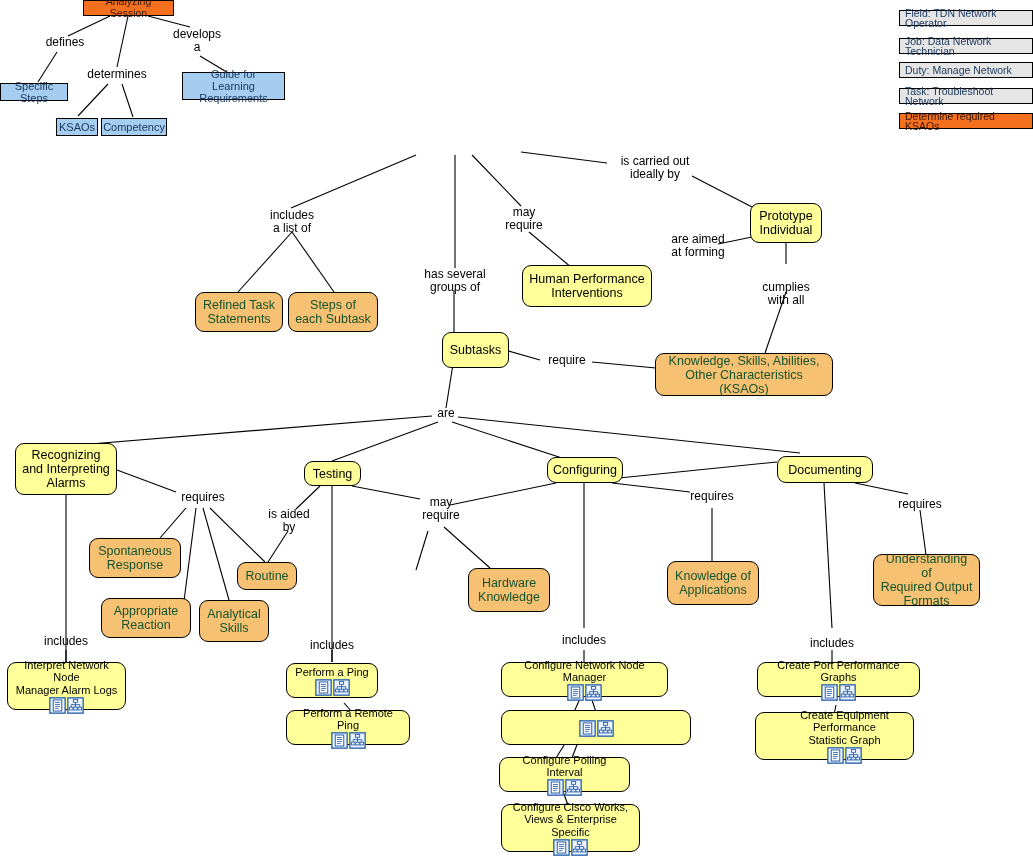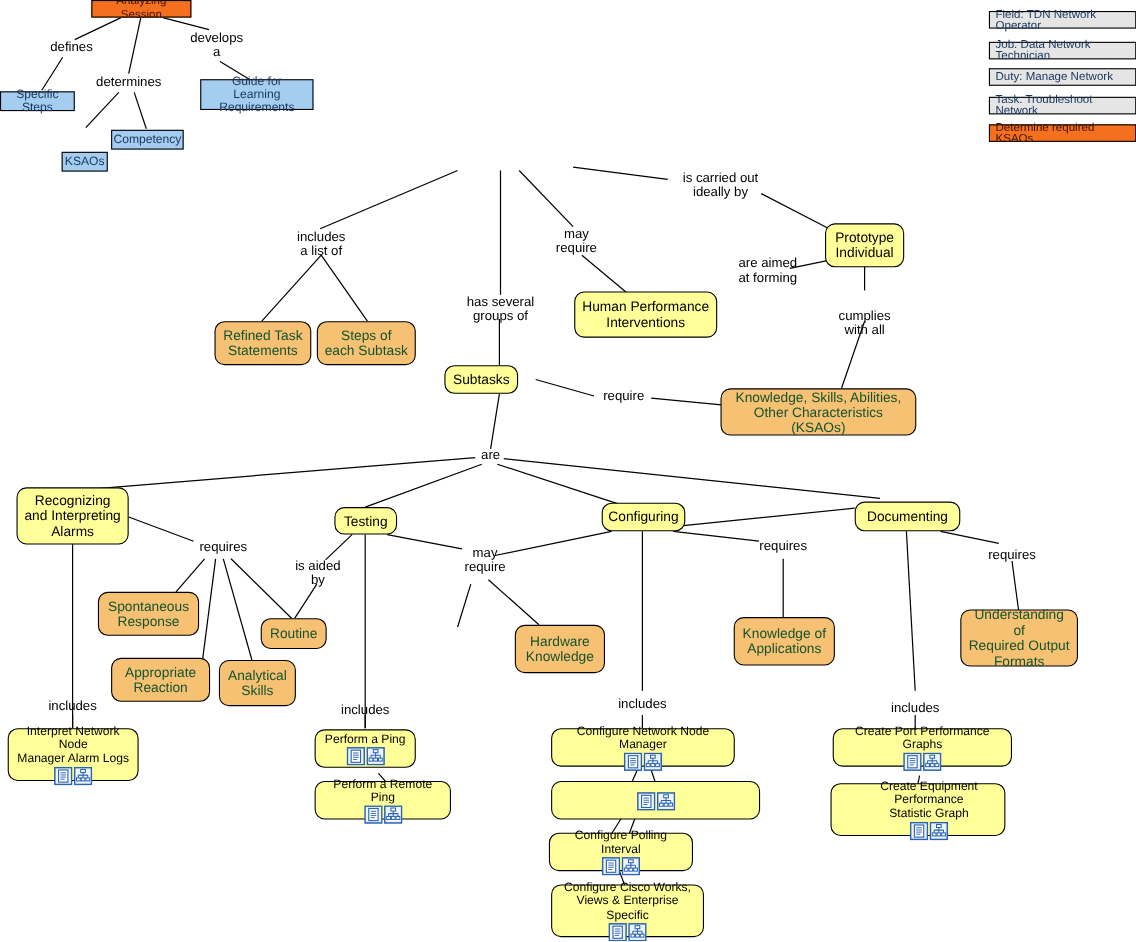--- a/index.html
+++ b/index.html
@@ -201,21 +201,21 @@
 
   <div class="edge-label" style="left:82px; top:68px; width:70px;">determines</div>
 
   <div class="edge-label" style="left:172px; top:28px; width:50px;">develops
 a</div>
 
   <div class="node blue" style="left:0px; top:83px; width:68px; height:18px;">
     <span class="node-label">Specific Steps</span>
   </div>
 
-  <div class="node blue" style="left:56px; top:118px; width:42px; height:18px;margin-top:20px;">
+  <div class="node blue" style="left:56px; top:118px; width:42px; height:18px;">
     <span class="node-label">KSAOs</span>
   </div>
 
   <div class="node blue" style="left:101px; top:118px; width:66px; height:18px;">
     <span class="node-label">Competency</span>
   </div>
 
   <div class="node blue" style="left:182px; top:72px; width:103px; height:28px;">
     <span class="node-label">Guide for
 Learning Requirements</span>
@@ -273,21 +273,21 @@
   <div class="node yellow" style="left:522px; top:265px; width:130px; height:42px;">
     <span class="node-label">Human Performance
 Interventions</span>
   </div>
 
   <div class="node yellow" style="left:750px; top:203px; width:72px; height:40px;">
     <span class="node-label">Prototype
 Individual</span>
   </div>
 
-  <div class="node yellow" style="left:404px; top:332px; width:67px; height:26px;">
+  <div class="node yellow" style="left:442px; top:332px; width:67px; height:36px;">
     <span class="node-label">Subtasks</span>
   </div>
 
   <div class="node orange" style="left:655px; top:353px; width:178px; height:43px;">
     <span class="node-label">Knowledge, Skills, Abilities,
 Other Characteristics (KSAOs)</span>
   </div>
 
   <div class="node yellow" style="left:15px; top:443px; width:102px; height:52px;">
     <span class="node-label">Recognizing

